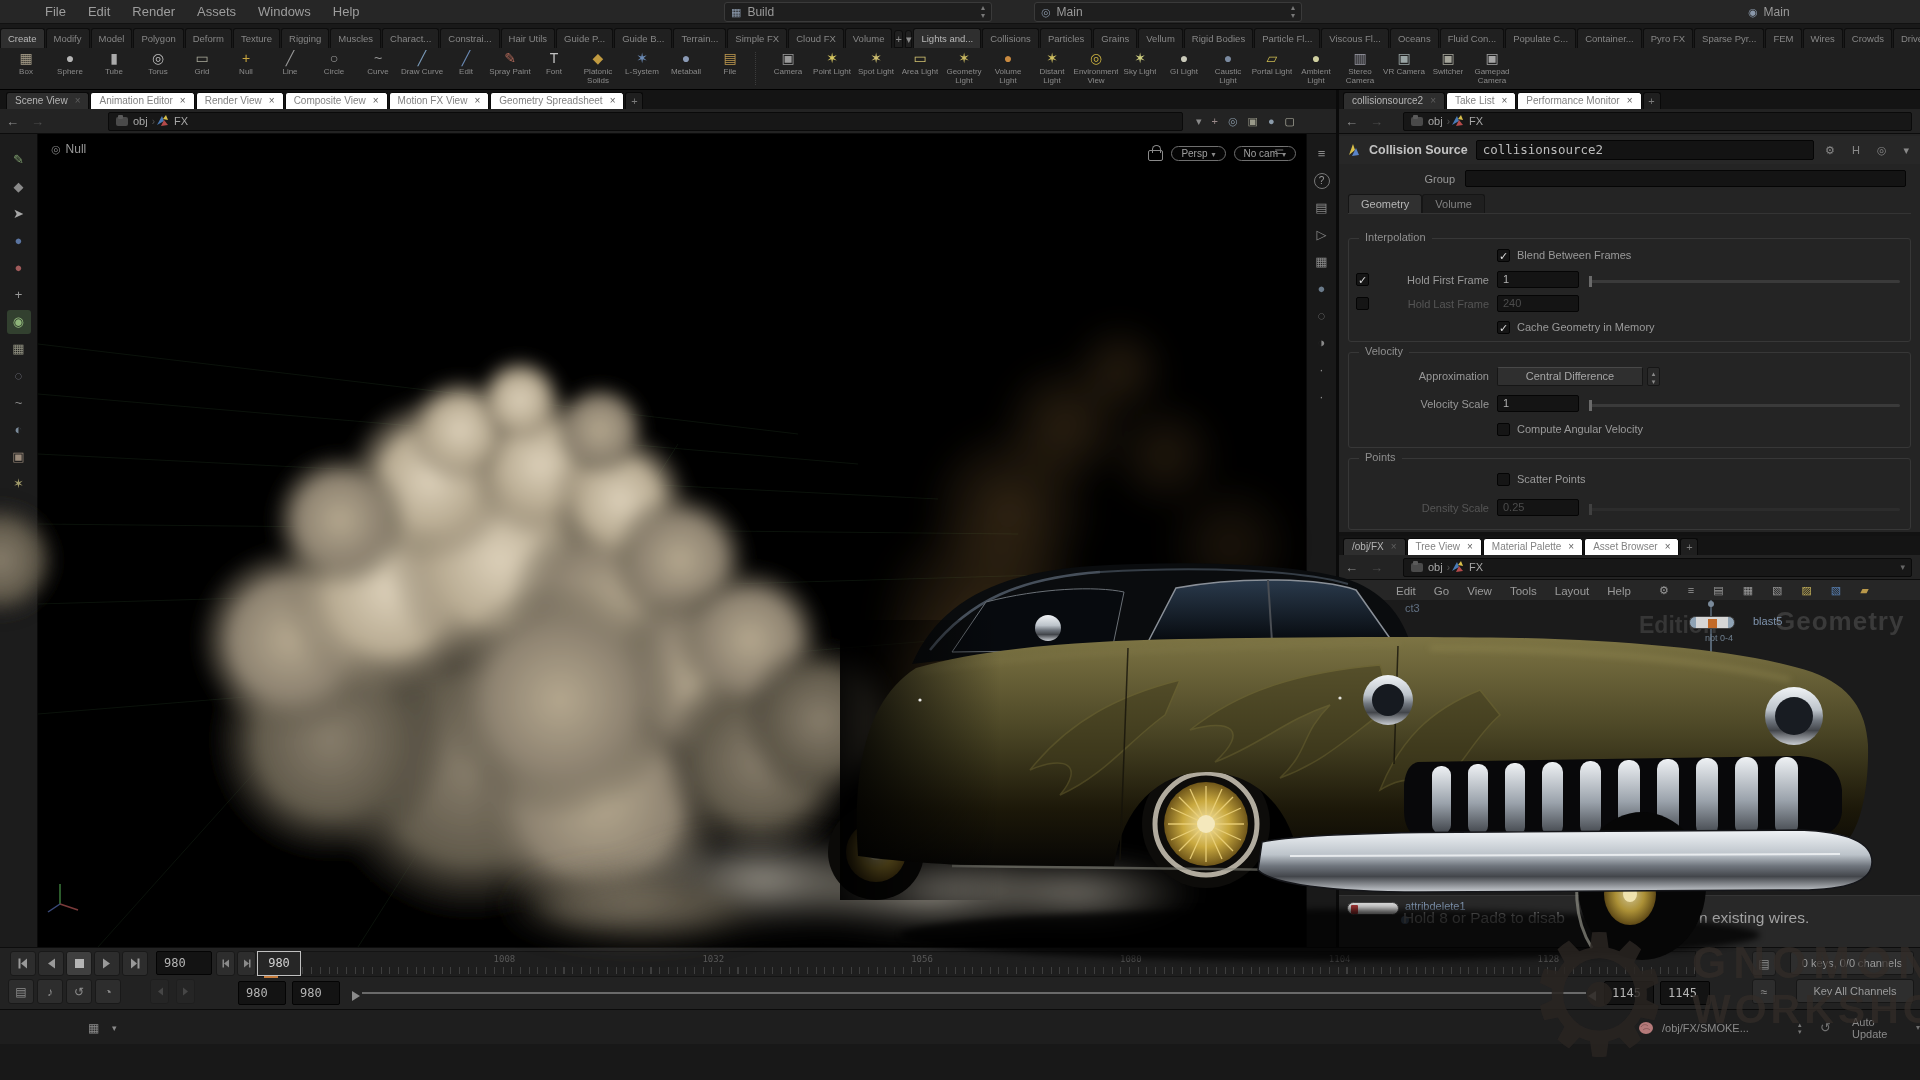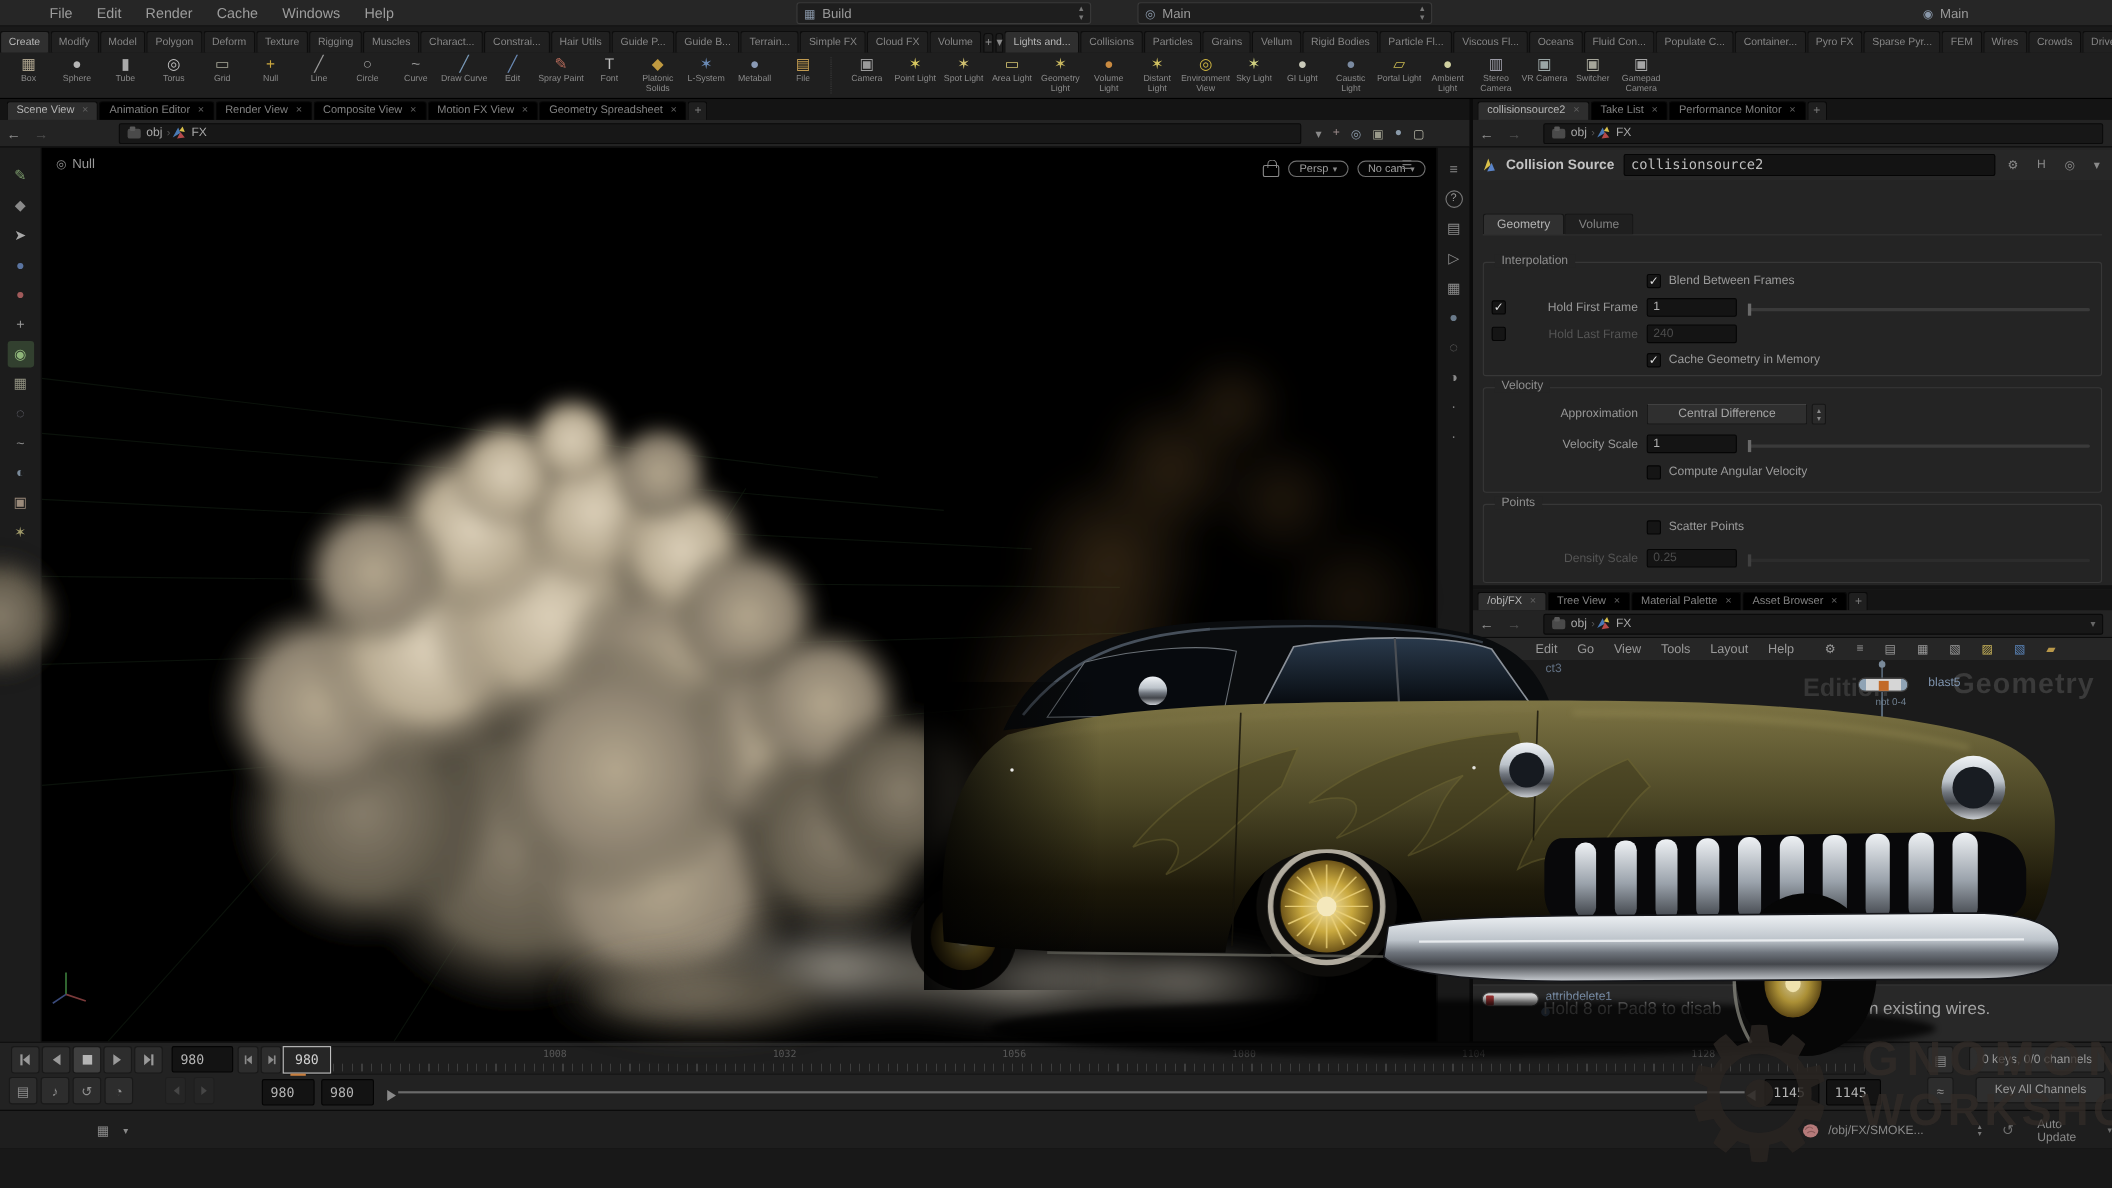--- a/index.html
+++ b/index.html
@@ -32,21 +32,21 @@
   .shelf-gap { width:10px; }
   #shelf-tools { left:0; top:48px; width:1920px; height:42px; background:#1f1f1f; border-bottom:1px solid #000;
     display:flex; z-index:5;}
   .tool { width:44px; display:flex; flex-direction:column; align-items:center; padding-top:2px; }
   .tool-icon { font-size:14px; height:17px; line-height:17px; }
   .tool-label { font-size:8px; color:#8a8a8a; text-align:center; line-height:9px; max-height:18px; overflow:hidden; }
   .tool-divider { width:8px; border-left:1px dotted #3c3c3c; margin:4px 3px; }
 
   
   .pane-tabs { height:19px; background:#141414; display:flex; align-items:flex-end; overflow:hidden; z-index:5;}
-  .ptab { height:17px; line-height:16px; background:#000000; border:1px solid #090909; border-bottom:none;
+  .ptab { height:17px; line-height:16px; background:#ffffff; border:1px solid #090909; border-bottom:none;
     border-radius:3px 3px 0 0; padding:0 8px; font-size:10px; color:#828282; display:flex; align-items:center; margin-right:1px; white-space:nowrap;}
   .ptab.active { background:#2e2e2e; color:#b5b5b5; }
   .ptab-close { margin-left:7px; color:#5f5f5f; font-size:10px; }
   .ptab-plus { height:17px; width:18px; text-align:center; line-height:16px; color:#7a7a7a; background:#1f1f1f;
     border:1px solid #090909; border-bottom:none; border-radius:3px 3px 0 0; font-size:11px;}
   .pathbar { height:25px; background:#232323; border-bottom:1px solid #0c0c0c; display:flex; align-items:center; z-index:5;}
   .nav-arrow { font-size:13px; margin:0 6px; color:#8f8f8f; }
   .nav-arrow.dim { color:#4d4d4d; }
   .crumbbox { height:19px; background:#171717; border:1px solid #0a0a0a; border-radius:2px; display:flex;
     align-items:center; padding:0 6px; flex:1; margin-right:8px; }
@@ -153,21 +153,21 @@
   .wm-text { position:absolute; font-weight:bold; color:#332d28; opacity:.75; letter-spacing:7px; white-space:nowrap;}
 </style>
 </head>
 <body>
 
 <div class="abs" id="menubar">
   <div id="menubar-items">
       <span class="menu-item">File</span>
       <span class="menu-item">Edit</span>
       <span class="menu-item">Render</span>
-      <span class="menu-item">Cache</span>
+      <span class="menu-item">Assets</span>
       <span class="menu-item">Windows</span>
       <span class="menu-item">Help</span>
     </div>
   <div class="widget" id="desk-widget">
     <span class="wicon">▦</span>
     <span>Build</span>
     <span class="wstep">▴<br>▾</span>
   </div>
   <div class="widget" id="radial-widget">
     <span class="wicon">◎</span>
@@ -529,20 +529,24 @@
         <path d="M7,15 L11,7 L14,14 Z" fill="#5a84c9"></path>
       </svg>
     <span id="node-type">Collision Source</span>
     <span id="node-name">collisionsource2</span>
     <span class="hicons">
         <span class="mini-icon" style="color: rgb(138, 138, 138);">⚙</span>
         <span class="mini-icon" style="color: rgb(138, 138, 138);">H</span>
         <span class="mini-icon" style="color: rgb(138, 138, 138);">◎</span>
         <span class="mini-icon" style="color: rgb(138, 138, 138);">▾</span>
       </span>
+  </div>
+  <div class="prow" style="top:80px">
+    <span class="plabel" style="left:10px;width:106px">Group</span>
+    <span class="pfield" style="left:126px;right:14px"></span>
   </div>
   <div class="abs" style="left:9px;top:104px;right:9px;border-bottom:1px solid #343434;">
     <div style="display:flex">
         <span class="ftab active">Geometry</span>
         <span class="ftab">Volume</span>
       </div>
   </div>
 
   <div class="psec" style="top:148px;height:104px">
     <span class="psec-title">Interpolation</span>

